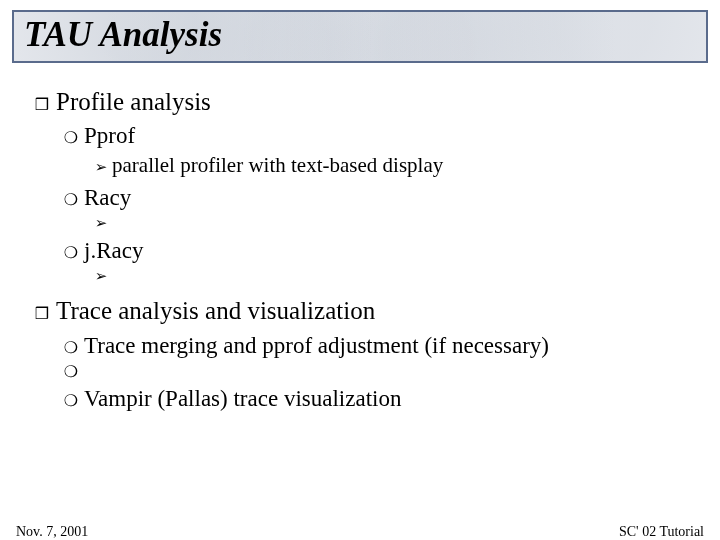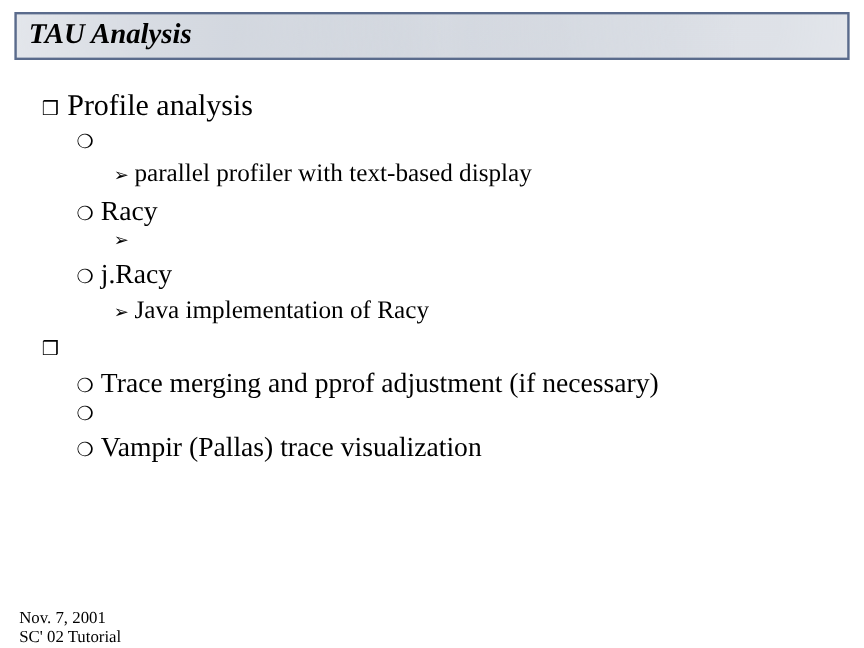--- a/index.html
+++ b/index.html
@@ -27,21 +27,21 @@
     background-image:
       radial-gradient(circle at 20% 30%, rgba(180,188,200,0.35) 0 8%, transparent 40%),
       radial-gradient(circle at 60% 70%, rgba(180,188,200,0.30) 0 10%, transparent 45%),
       radial-gradient(circle at 85% 20%, rgba(180,188,200,0.25) 0 8%, transparent 40%),
       radial-gradient(circle at 40% 80%, rgba(180,188,200,0.25) 0 10%, transparent 45%);
     padding: 4px 10px 6px 10px;
   }
   .title-text {
     font-style: italic;
     font-weight: bold;
-    font-size: 24px;
+    font-size: 35px;
     line-height: 1.1;
   }
   .body {
     padding: 14px 28px 0 28px;
     font-size: 23px;
     line-height: 1.35;
   }
   .row {
     display: flex;
     align-items: baseline;
@@ -60,66 +60,66 @@
   .gap-top { margin-top: 8px; }
   .gap-top-sm { margin-top: 2px; }
   .footer {
     position: absolute;
     bottom: 10px;
     left: 16px;
     right: 16px;
     display: flex;
     justify-content: space-between;
     font-size: 14px;
-    flex-direction: column;
   }
 </style>
 </head>
 <body>
 
 <div class="slide">
 
   <div class="title-bar">
     <div class="title-text">TAU Analysis</div>
   </div>
 
   <div class="body">
 
     <div class="row gap-top">
       <span class="bullet b1">❒</span>
       <span class="lvl1">Profile analysis</span>
     </div>
 
     <div class="row gap-top-sm">
       <span class="bullet b2">❍</span>
+      <span class="lvl2">Pprof</span>
     </div>
     <div class="row">
       <span class="bullet b3">➢</span>
       <span class="lvl3">parallel profiler with text-based display</span>
     </div>
 
     <div class="row gap-top-sm">
       <span class="bullet b2">❍</span>
       <span class="lvl2">Racy</span>
     </div>
     <div class="row">
       <span class="bullet b3">➢</span>
     </div>
 
     <div class="row gap-top-sm">
       <span class="bullet b2">❍</span>
       <span class="lvl2">j.Racy</span>
     </div>
     <div class="row">
       <span class="bullet b3">➢</span>
-      <span class="lvl3">Java implementation of Racy</span>
     </div>
 
     <div class="row gap-top">
       <span class="bullet b1">❒</span>
+      <span class="lvl1">Trace analysis and visualization</span>
     </div>
 
     <div class="row gap-top-sm">
       <span class="bullet b2">❍</span>
       <span class="lvl2">Trace merging and pprof adjustment (if necessary)</span>
     </div>
     <div class="row">
       <span class="bullet b2">❍</span>
     </div>
     <div class="row">

